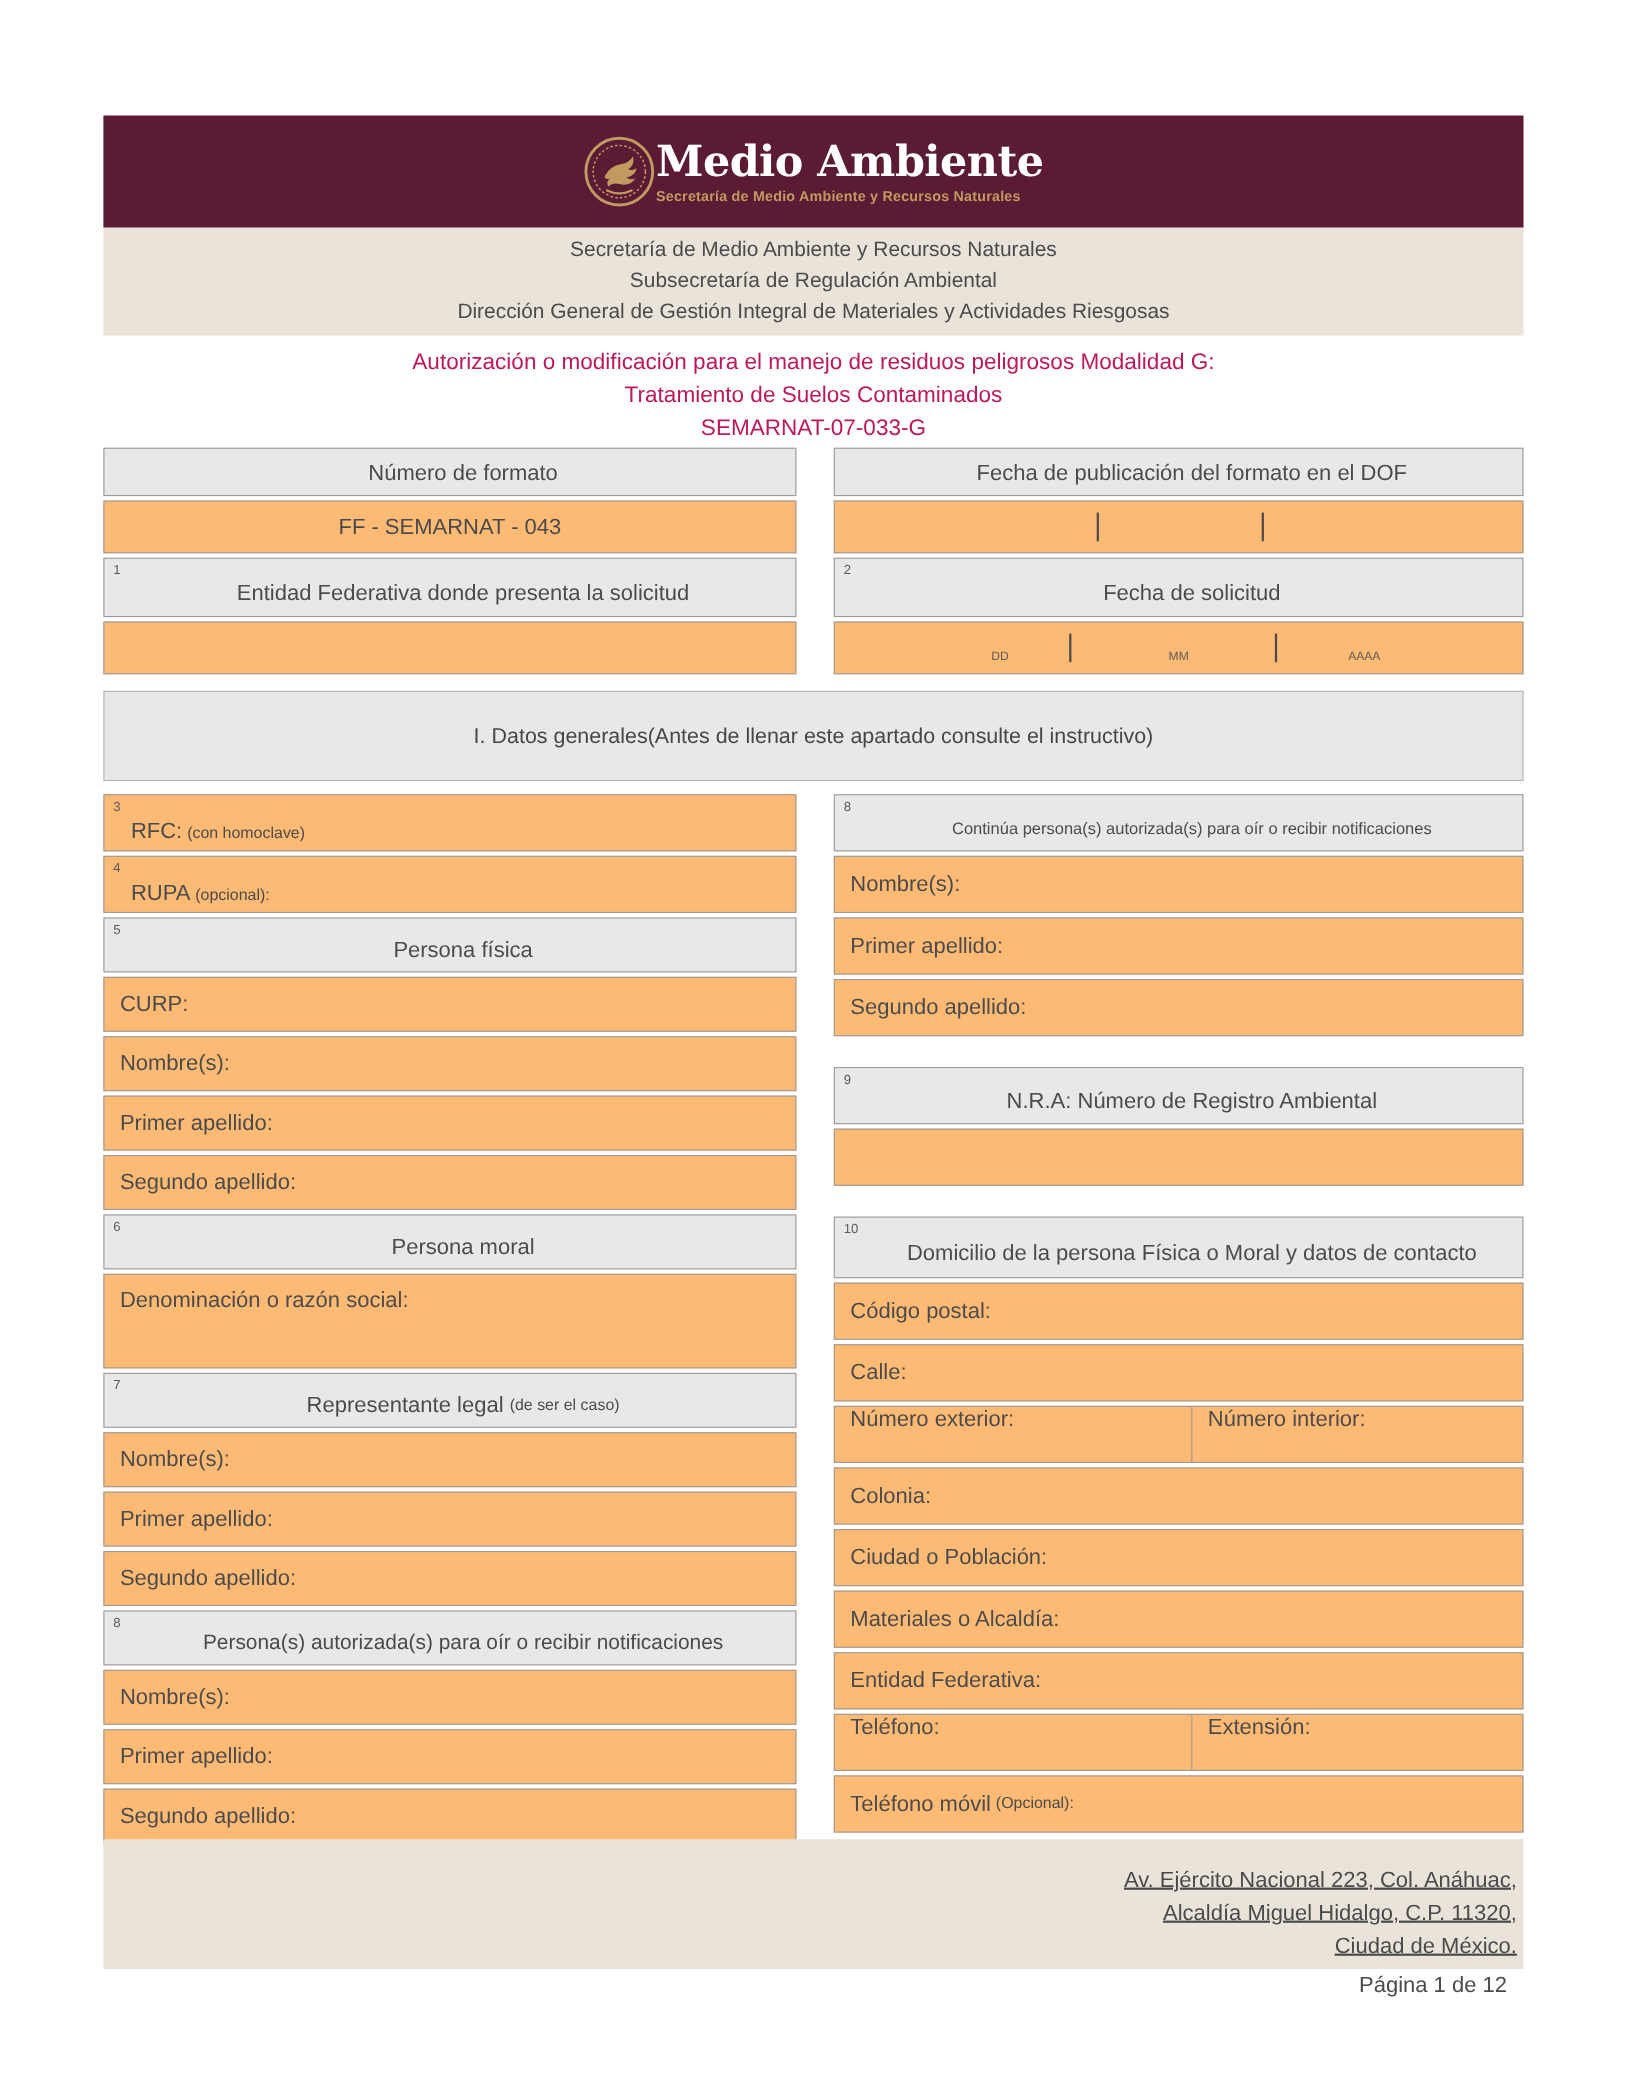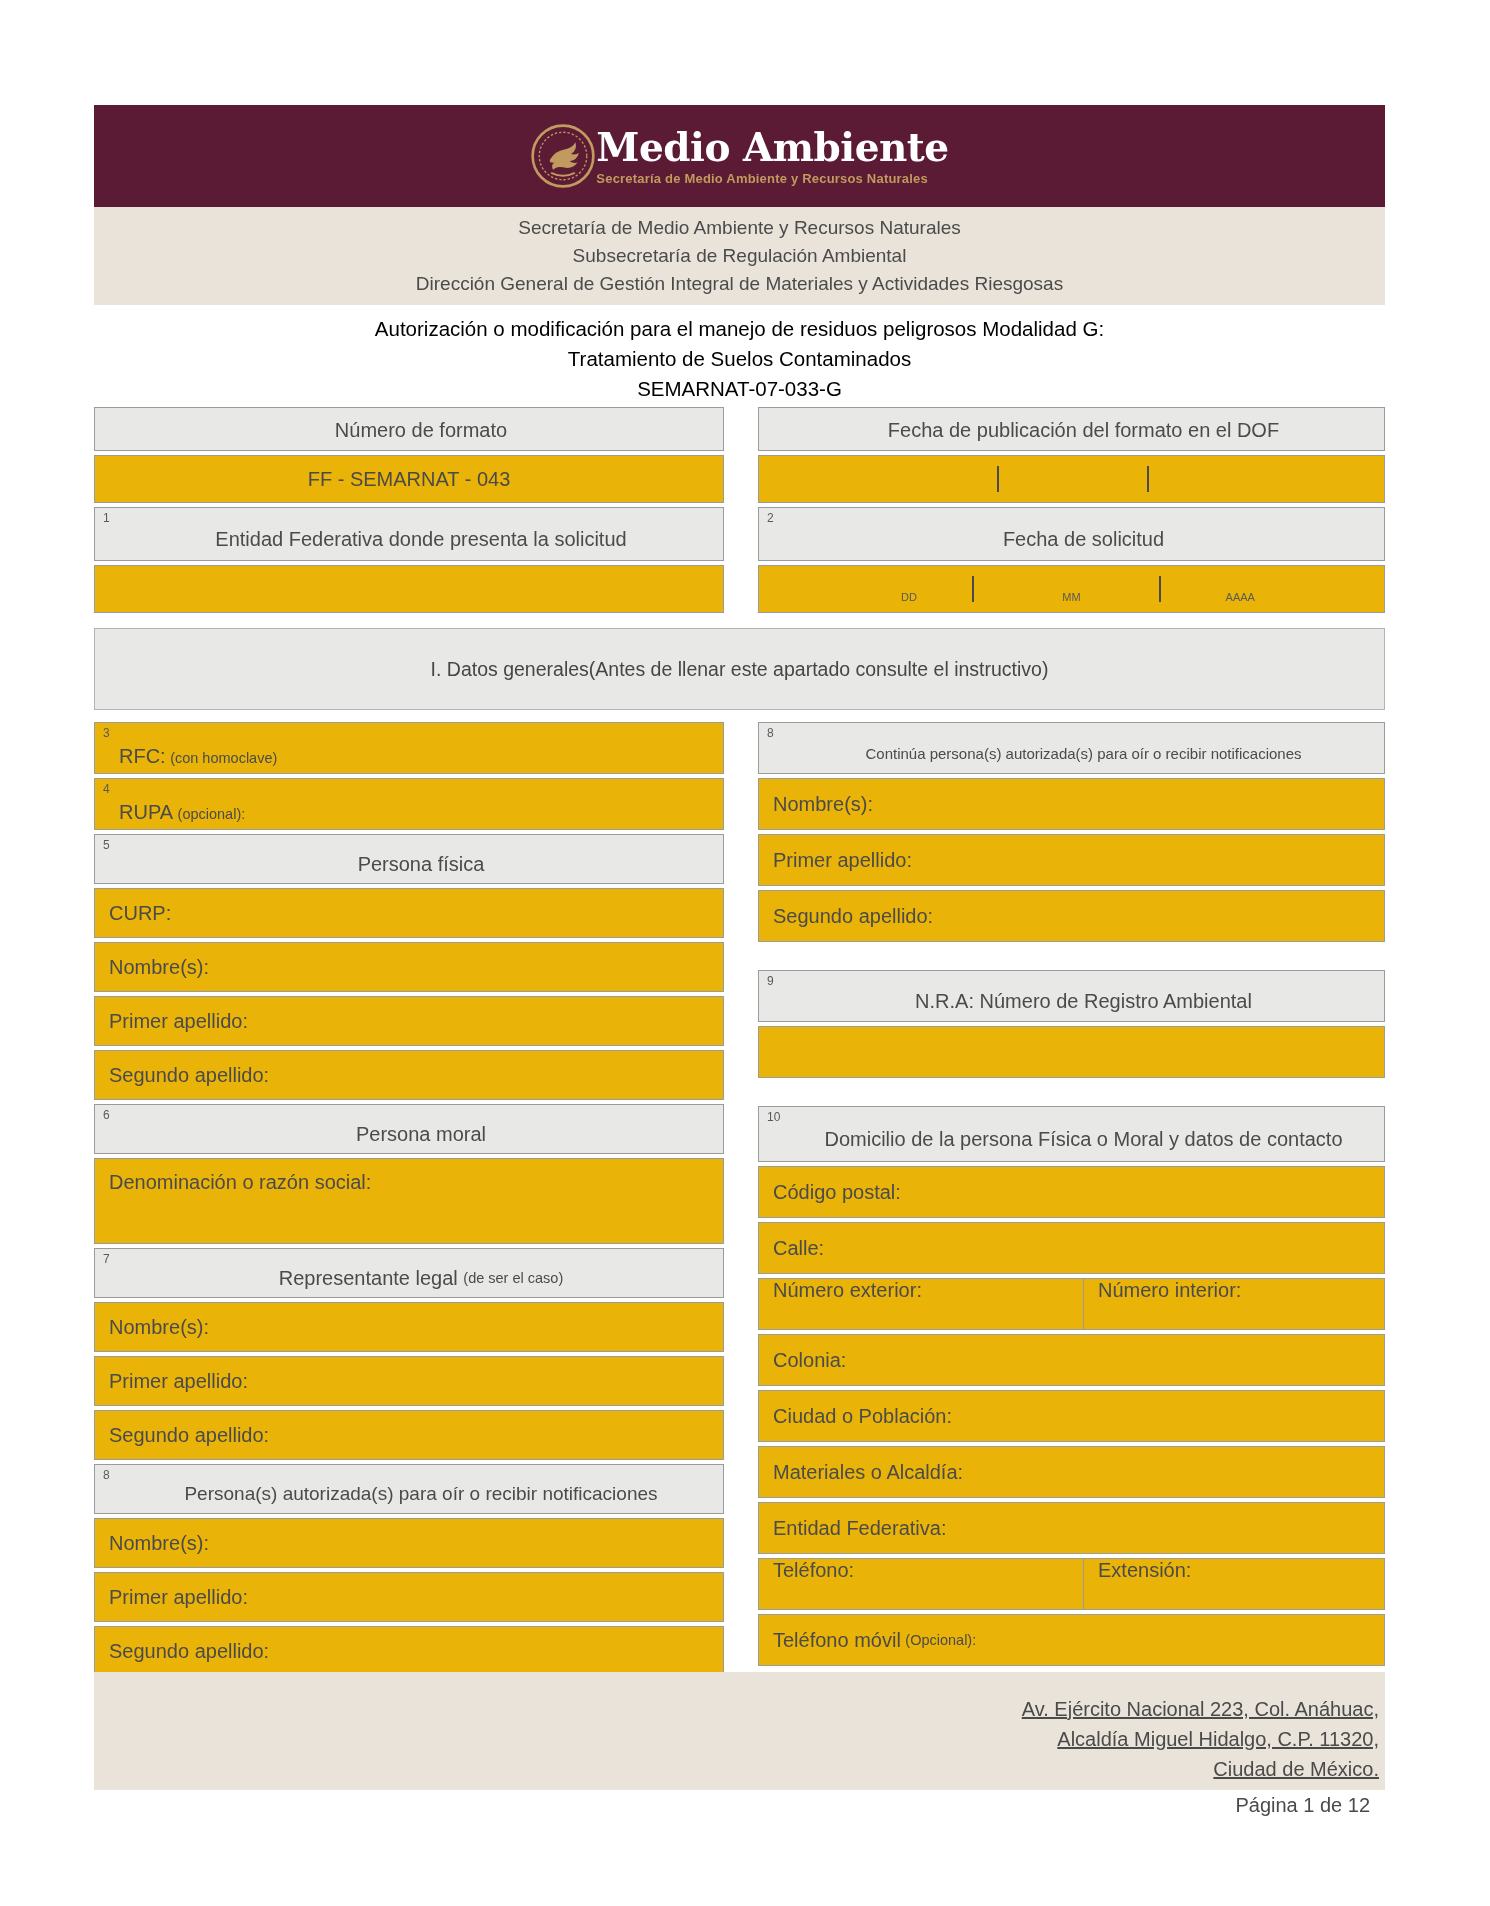--- a/index.html
+++ b/index.html
@@ -15,25 +15,25 @@
               font-size:39px;line-height:40px;letter-spacing:-0.5px;}
   .logo-sub{color:#c19a5f;font-size:13px;font-weight:bold;margin-top:4px;letter-spacing:0.2px;}
 
   
   .band-beige{position:absolute;left:94px;top:207px;width:1291px;height:98px;background:#e9e3da;
               display:flex;flex-direction:column;align-items:center;justify-content:center;
               text-align:center;font-size:19px;line-height:28px;color:#4b4b4b;}
 
   
   .doc-title{position:absolute;left:94px;top:314px;width:1291px;text-align:center;
-             font-size:20.5px;line-height:30px;color:#000000;}
+             font-size:20.5px;line-height:30px;color:#be185d;}
 
   
   .brow{position:relative;box-sizing:border-box;border:1.5px solid #9b9b9b;
-        background:#eab308;margin-bottom:4px;}
+        background:#fdba74;margin-bottom:4px;}
   .brow.gray{background:#e8e8e6;}
   .boxnum{position:absolute;top:3px;left:8px;font-size:12px;color:#5a5a5a;line-height:14px;}
   .hdr-center{display:flex;align-items:center;justify-content:center;height:100%;
               box-sizing:border-box;padding-top:10px;font-size:20px;color:#4b4b4b;text-align:center;margin-left:24px;}
   .hdr-center.small-text{font-size:15px;}
   .plain{display:flex;align-items:center;padding-left:14px;}
   .flabel{font-size:20px;color:#4b4b4b;}
   .small{font-size:14.5px;color:#4b4b4b;text-align:center;}
 
   

